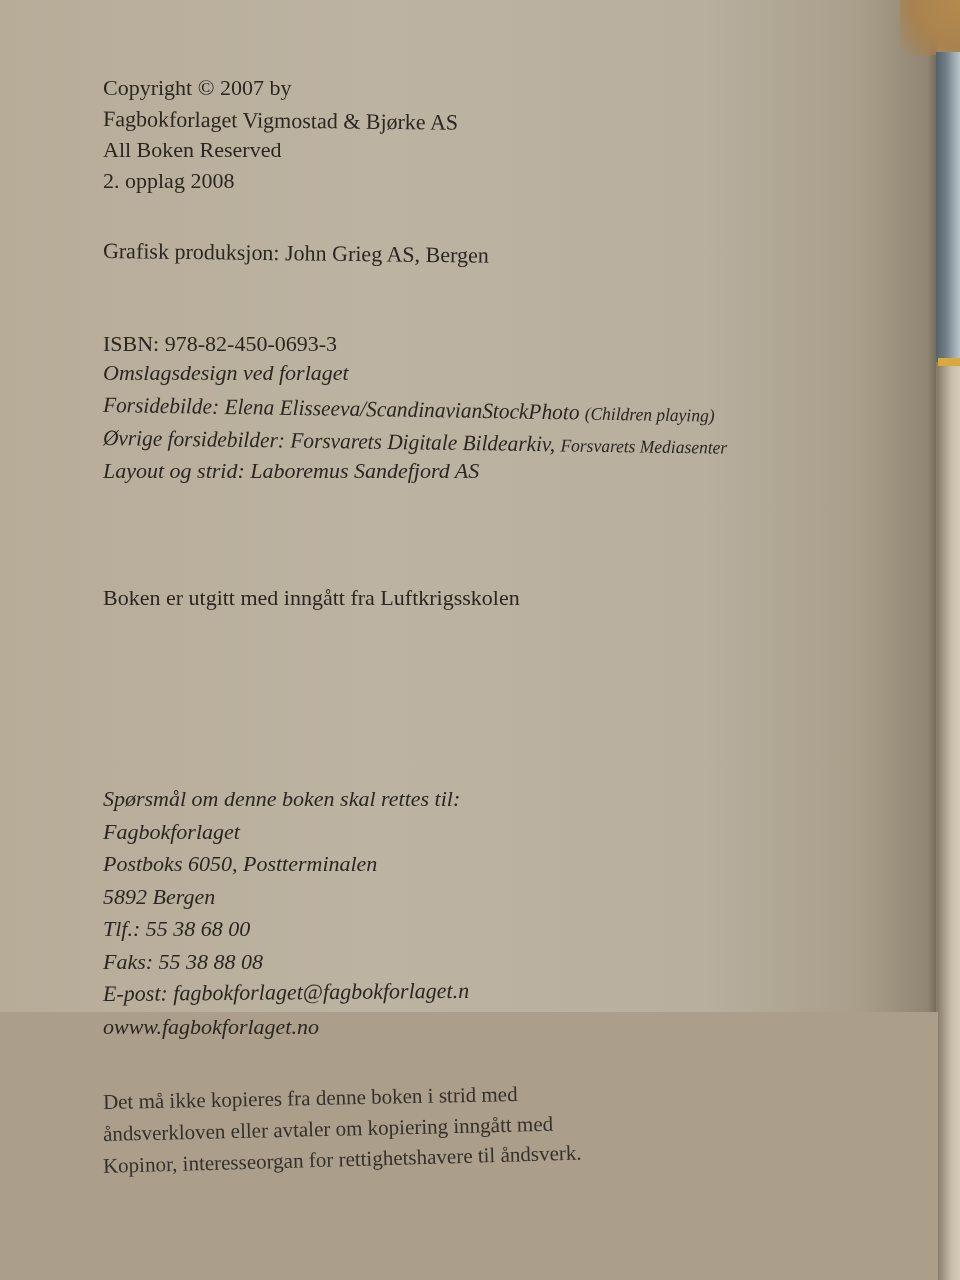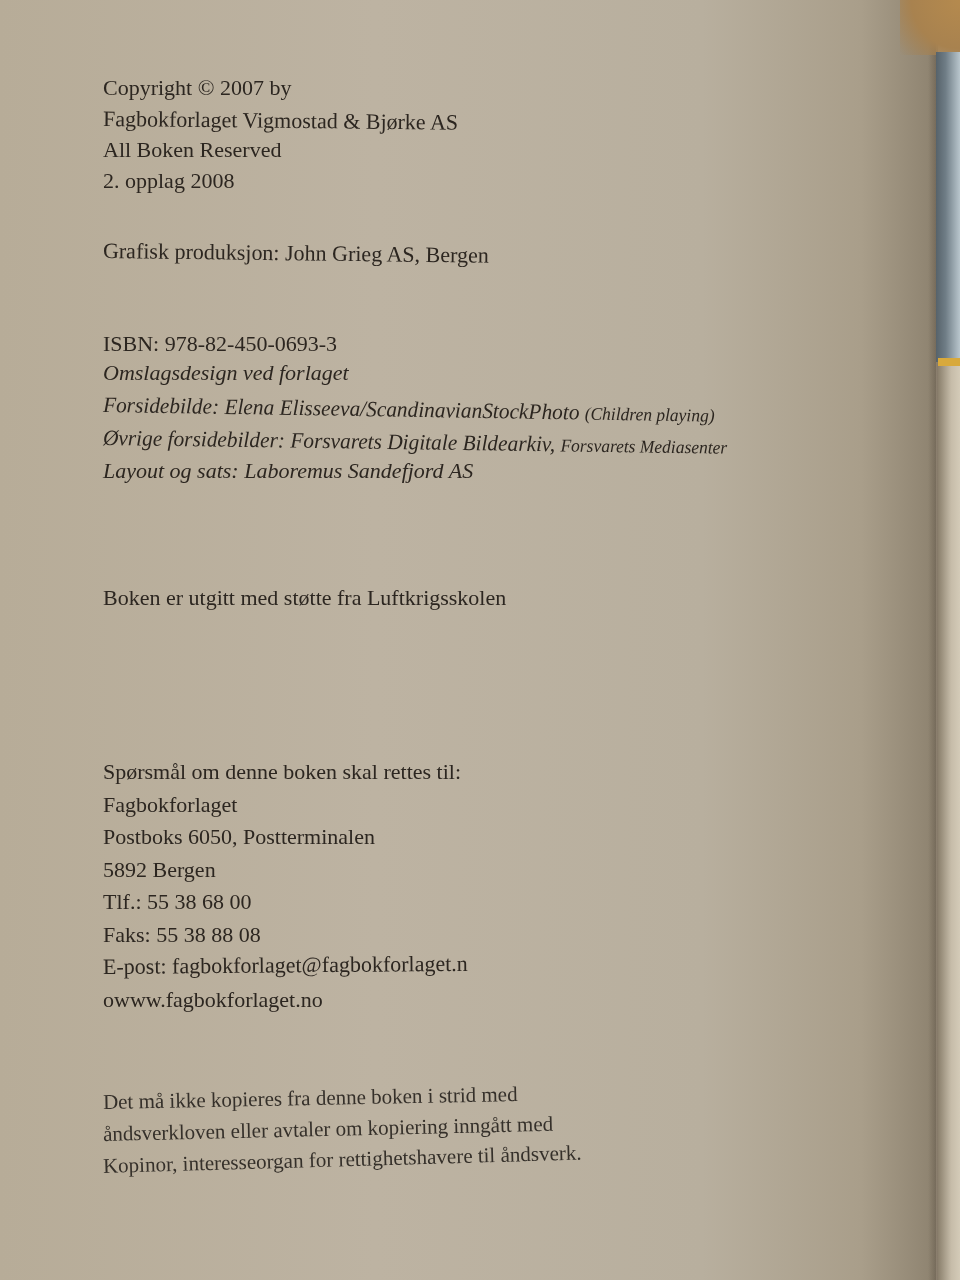--- a/index.html
+++ b/index.html
@@ -12,21 +12,21 @@
       position: relative;
       overflow: hidden;
       background: #ab9e8a;
       font-family: "Liberation Serif", "DejaVu Serif", serif;
     }
     .page {
       position: absolute;
       left: 0;
       top: 0;
       width: 936px;
-      height: 1280px;
+      height: 1012px;
       background: linear-gradient(90deg, #b7ac98 0%, #bdb3a2 40%, #b8af9e 75%, #a99e8a 92%, #8d826f 100%);
     }
     .page::after {
       content: "";
       position: absolute;
       right: -2px;
       top: 0;
       width: 10px;
       height: 100%;
       background: linear-gradient(90deg, rgba(0,0,0,0) 0%, rgba(60,50,40,0.35) 100%);
@@ -73,21 +73,21 @@
     }
     .line {
       display: block;
       transform-origin: left center;
     }
     .copyright-block { top: 72px; }
     .production-block { top: 235px; }
     .isbn-block { top: 292px; margin-top: 36px; }
     .credits-block { top: 357px; line-height: 32px; font-style: italic; }
     .support-block { top: 582px; line-height: 32px; }
-    .contact-block { top: 756px; line-height: 32.5px; }
+    .contact-block { top: 783px; line-height: 32.5px; font-style: italic; }
     .notice-block { top: 1086px; line-height: 32px; font-size: 21px; color: #35302a; }
     .copyright-block .line:nth-child(2) { transform: rotate(0.6deg); }
     .production-block .line { transform: rotate(0.7deg); }
     .credits-block .line:nth-child(2) { transform: rotate(0.9deg) scaleX(0.97); }
     .credits-block .line:nth-child(3) { transform: rotate(0.8deg) scaleX(0.97); }
     .contact-block .line:nth-child(7) { transform: rotate(-0.5deg); }
     .notice-block .line:nth-child(1) { transform: rotate(-1.1deg); }
     .notice-block .line:nth-child(2) { transform: rotate(-1.3deg); }
     .notice-block .line:nth-child(3) { transform: rotate(-1.6deg); }
     .small-tail {
@@ -117,25 +117,25 @@
   <div class="text-block credits-block">
     <span class="line">Omslagsdesign ved forlaget</span>
     <span class="line">
       <span>Forsidebilde: Elena Elisseeva/ScandinavianStockPhoto</span>
       <span class="small-tail">(Children playing)</span>
     </span>
     <span class="line">
       <span>Øvrige forsidebilder: Forsvarets Digitale Bildearkiv,</span>
       <span class="small-tail">Forsvarets Mediasenter</span>
     </span>
-    <span class="line">Layout og sats: Laboremus Sandefjord AS</span>
+    <span class="line">Layout og strid: Laboremus Sandefjord AS</span>
   </div>
 
   <div class="text-block support-block">
-    <span class="line">Boken er utgitt med støtte fra Luftkrigsskolen</span>
+    <span class="line">Boken er utgitt med inngått fra Luftkrigsskolen</span>
   </div>
 
   <div class="text-block contact-block">
     <span class="line">Spørsmål om denne boken skal rettes til:</span>
     <span class="line">Fagbokforlaget</span>
     <span class="line">Postboks 6050, Postterminalen</span>
     <span class="line">5892 Bergen</span>
     <span class="line">Tlf.: 55 38 68 00</span>
     <span class="line">Faks: 55 38 88 08</span>
     <span class="line">E-post: fagbokforlaget@fagbokforlaget.n</span>

